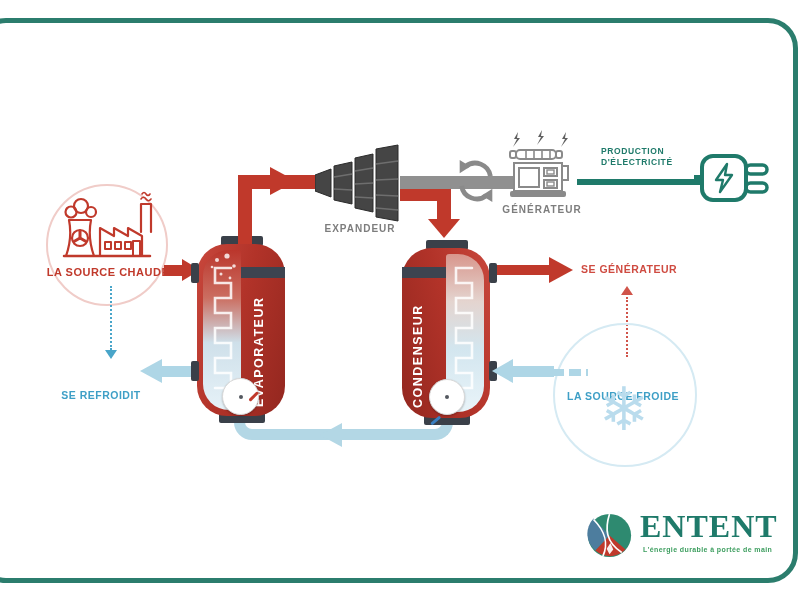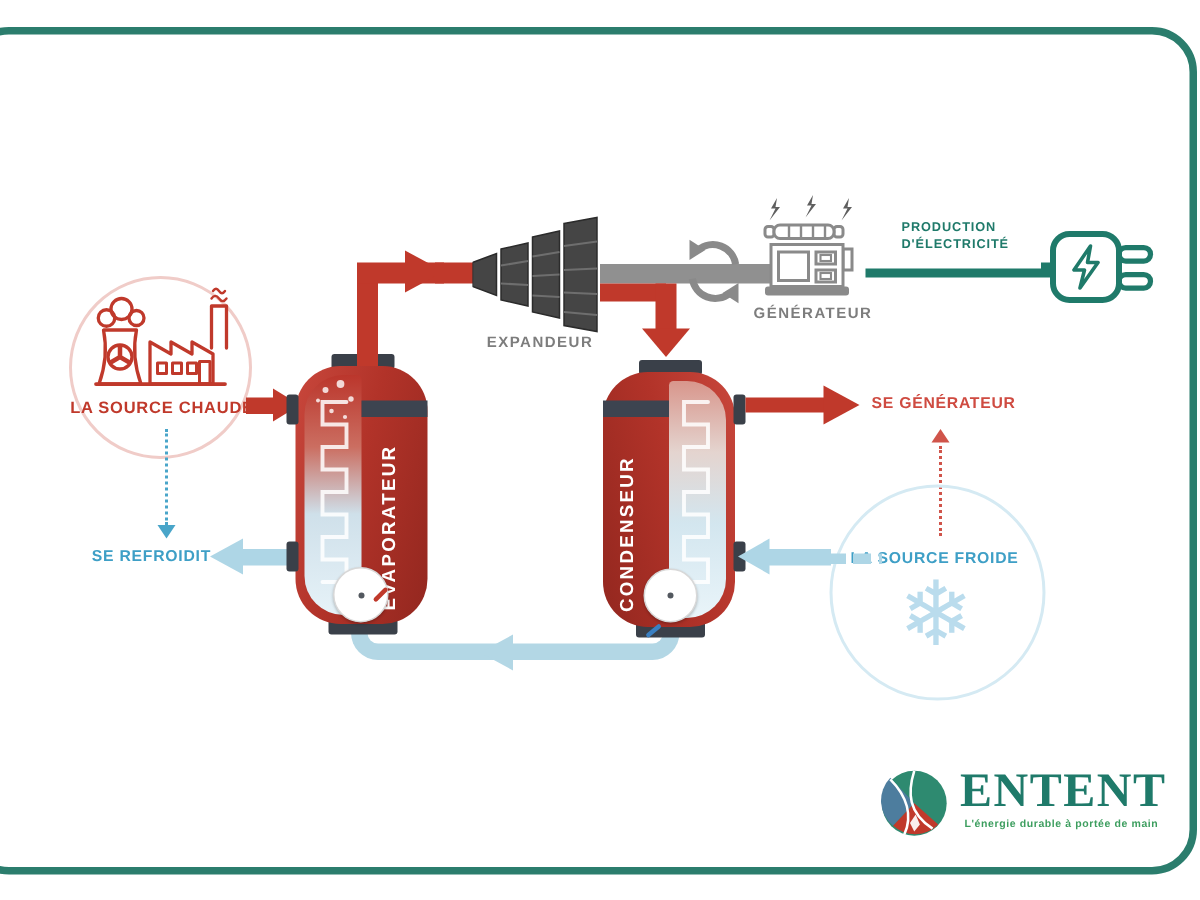--- a/index.html
+++ b/index.html
@@ -6,21 +6,21 @@
   body{
     width:800px;height:600px;position:relative;overflow:hidden;
     background:#ffffff;
     font-family:"Liberation Sans", sans-serif;
   }
   .abs{position:absolute;}
   .lbl{position:absolute;font-weight:bold;letter-spacing:.5px;white-space:nowrap;}
   .lbl.center{text-align:center;}
   .red-t{color:#c0392b;}
   .softred-t{color:#cf4b41;}
-  .blue-t{color:#3e9fc6;}
+  .blue-t{color:#3e9fc6;margin-top:24px;}
   .gray-t{color:#7d7d7d;}
   .teal-t{color:#1f7a6a;}
 
   .page-border{position:absolute;left:-24px;right:2px;top:18px;bottom:17px;
     border:5px solid #2b7d6d;border-radius:30px;}
 
   
   .hot-circle{left:46px;top:184px;width:118px;height:118px;border:2px solid #f0ccc8;border-radius:50%;}
   .cold-circle{left:553px;top:323px;width:140px;height:140px;border:2px solid #d5eaf3;border-radius:50%;}
 

